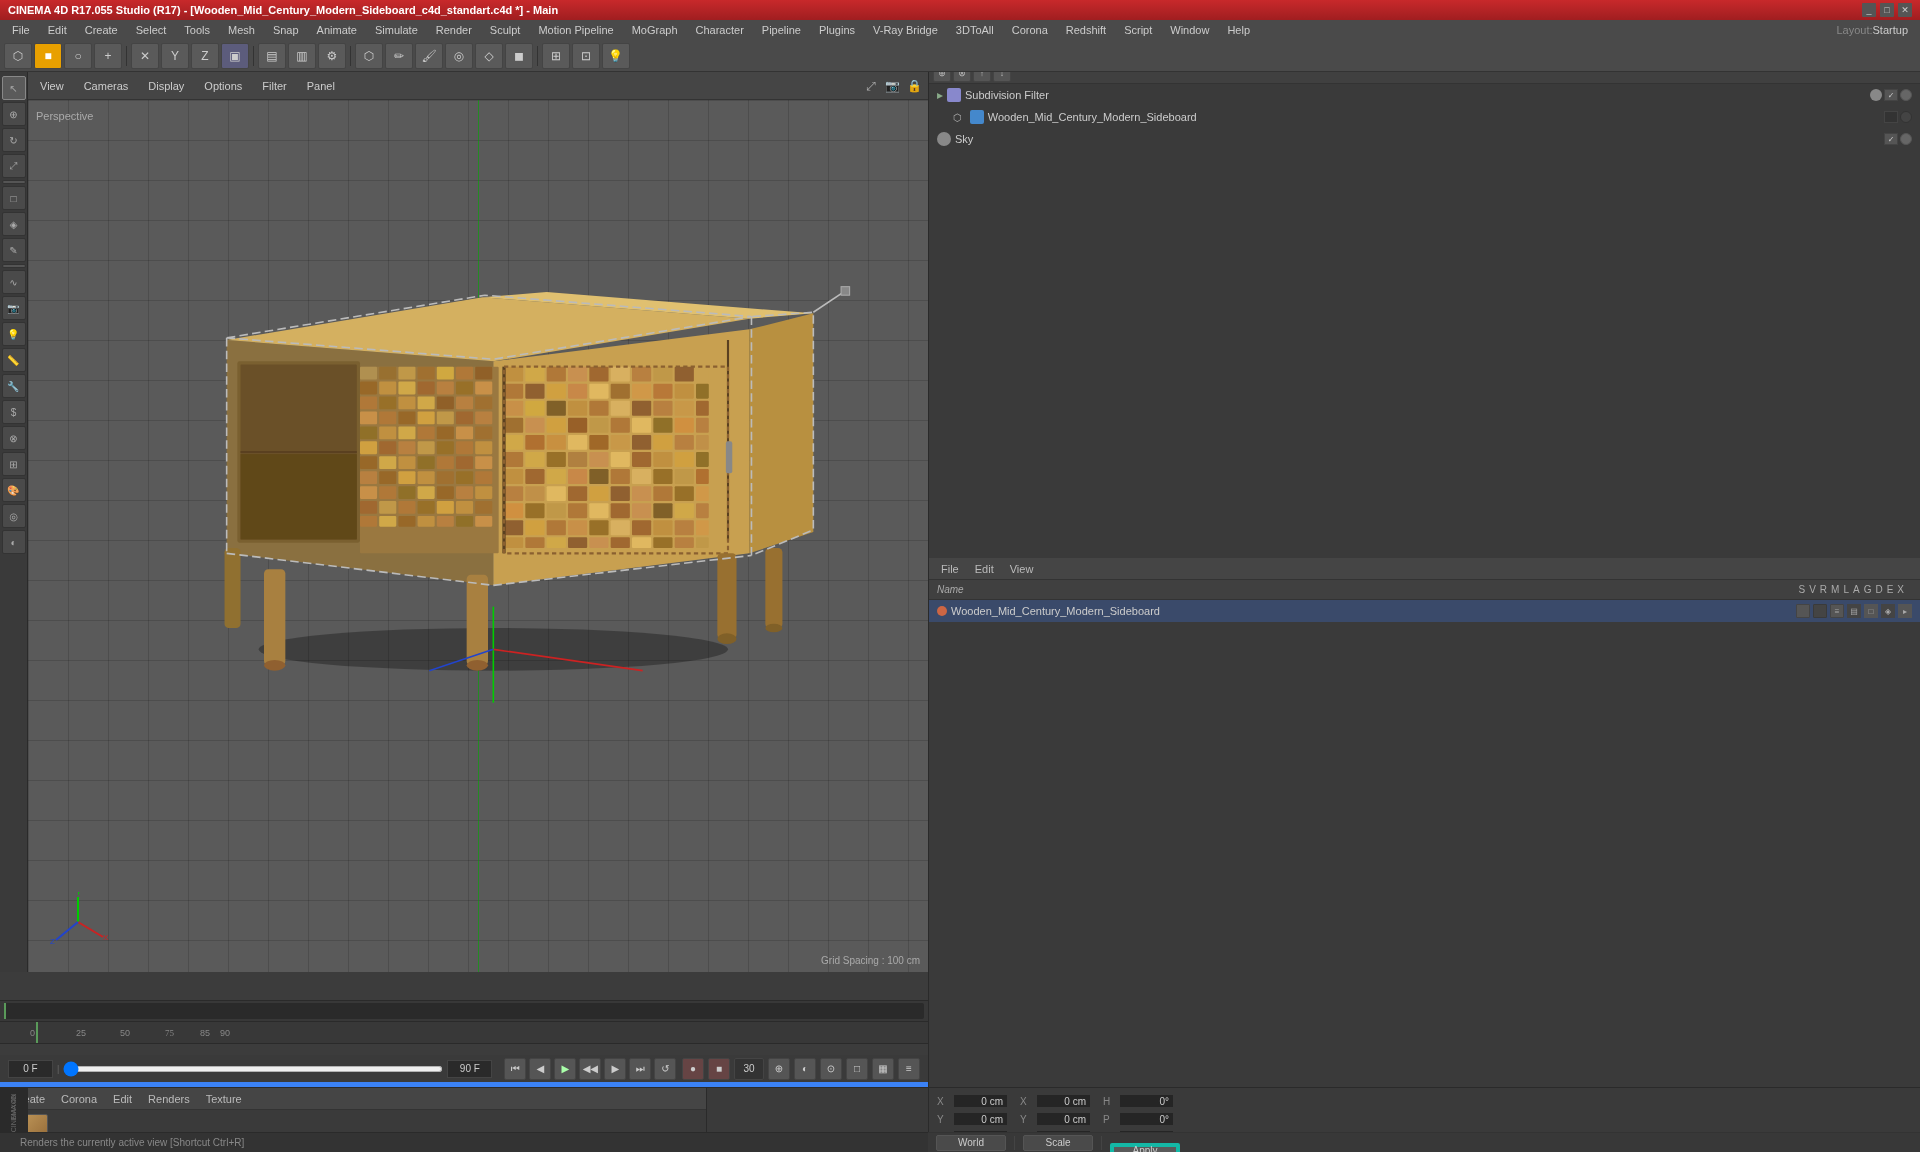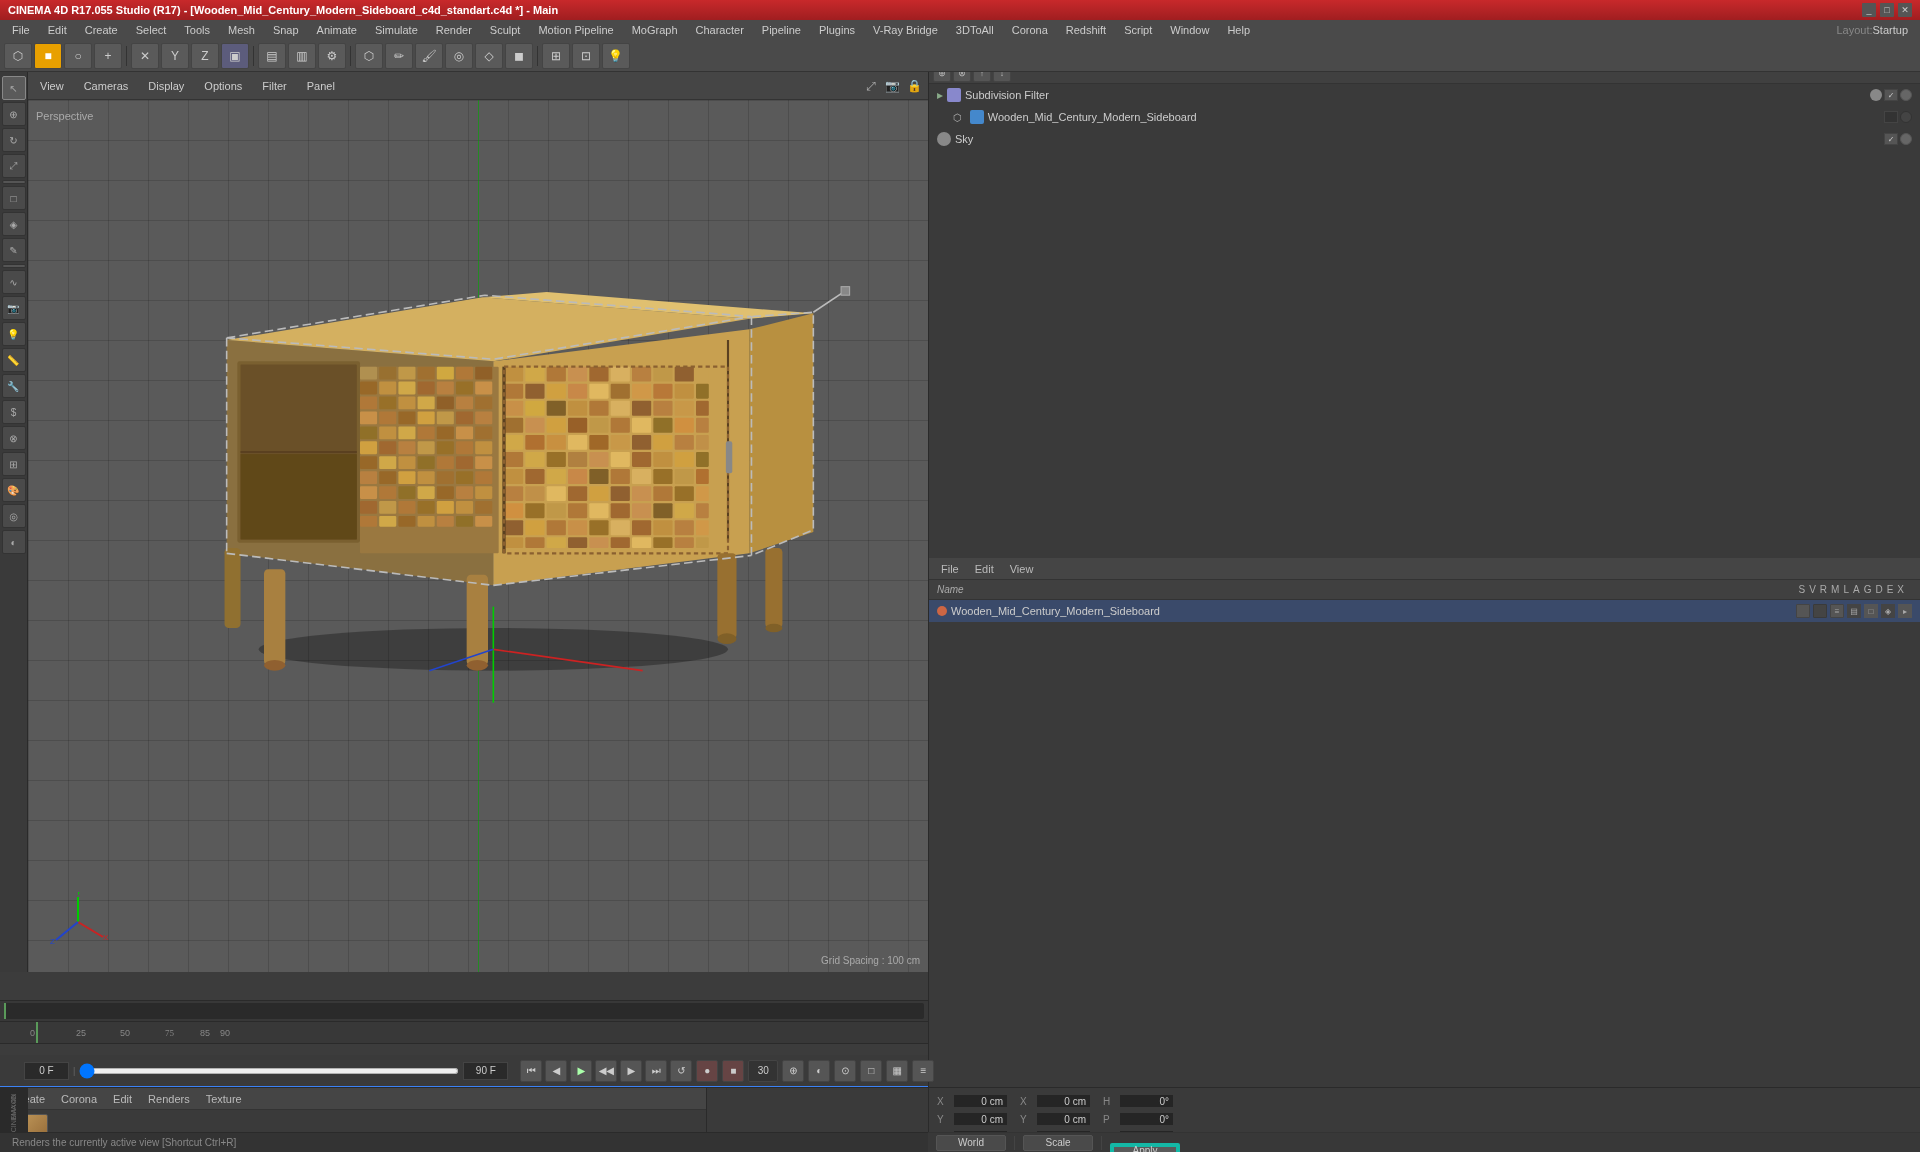--- a/index.html
+++ b/index.html
@@ -365,23 +365,23 @@
     
     #playback-controls {
       position: absolute;
       bottom: 65px;
       left: 0;
       width: 928px;
       height: 32px;
       background: #3a3a3a;
       display: flex;
       align-items: center;
-      padding: 0 24px;
+      padding: 0 8px;
       gap: 4px;
-      border-bottom: 1px solid #3b82f6;
+      border-bottom: 5px solid #3b82f6;
       z-index: 50;
     }
     .play-btn {
       width: 22px;
       height: 22px;
       background: #555;
       border: 1px solid #444;
       border-radius: 2px;
       display: flex;
       align-items: center;
@@ -529,21 +529,21 @@
     
     #status-bar {
       position: absolute;
       bottom: 0;
       left: 0;
       width: 928px;
       height: 20px;
       background: #333;
       display: flex;
       align-items: center;
-      padding: 0 12px;
+      padding: 0 20px;
       z-index: 60;
       border-top: 1px solid #2a2a2a;
     }
     #status-bar span {
       font-size: 10px;
       color: #888;
     }
 
     
     #maxon-area {

